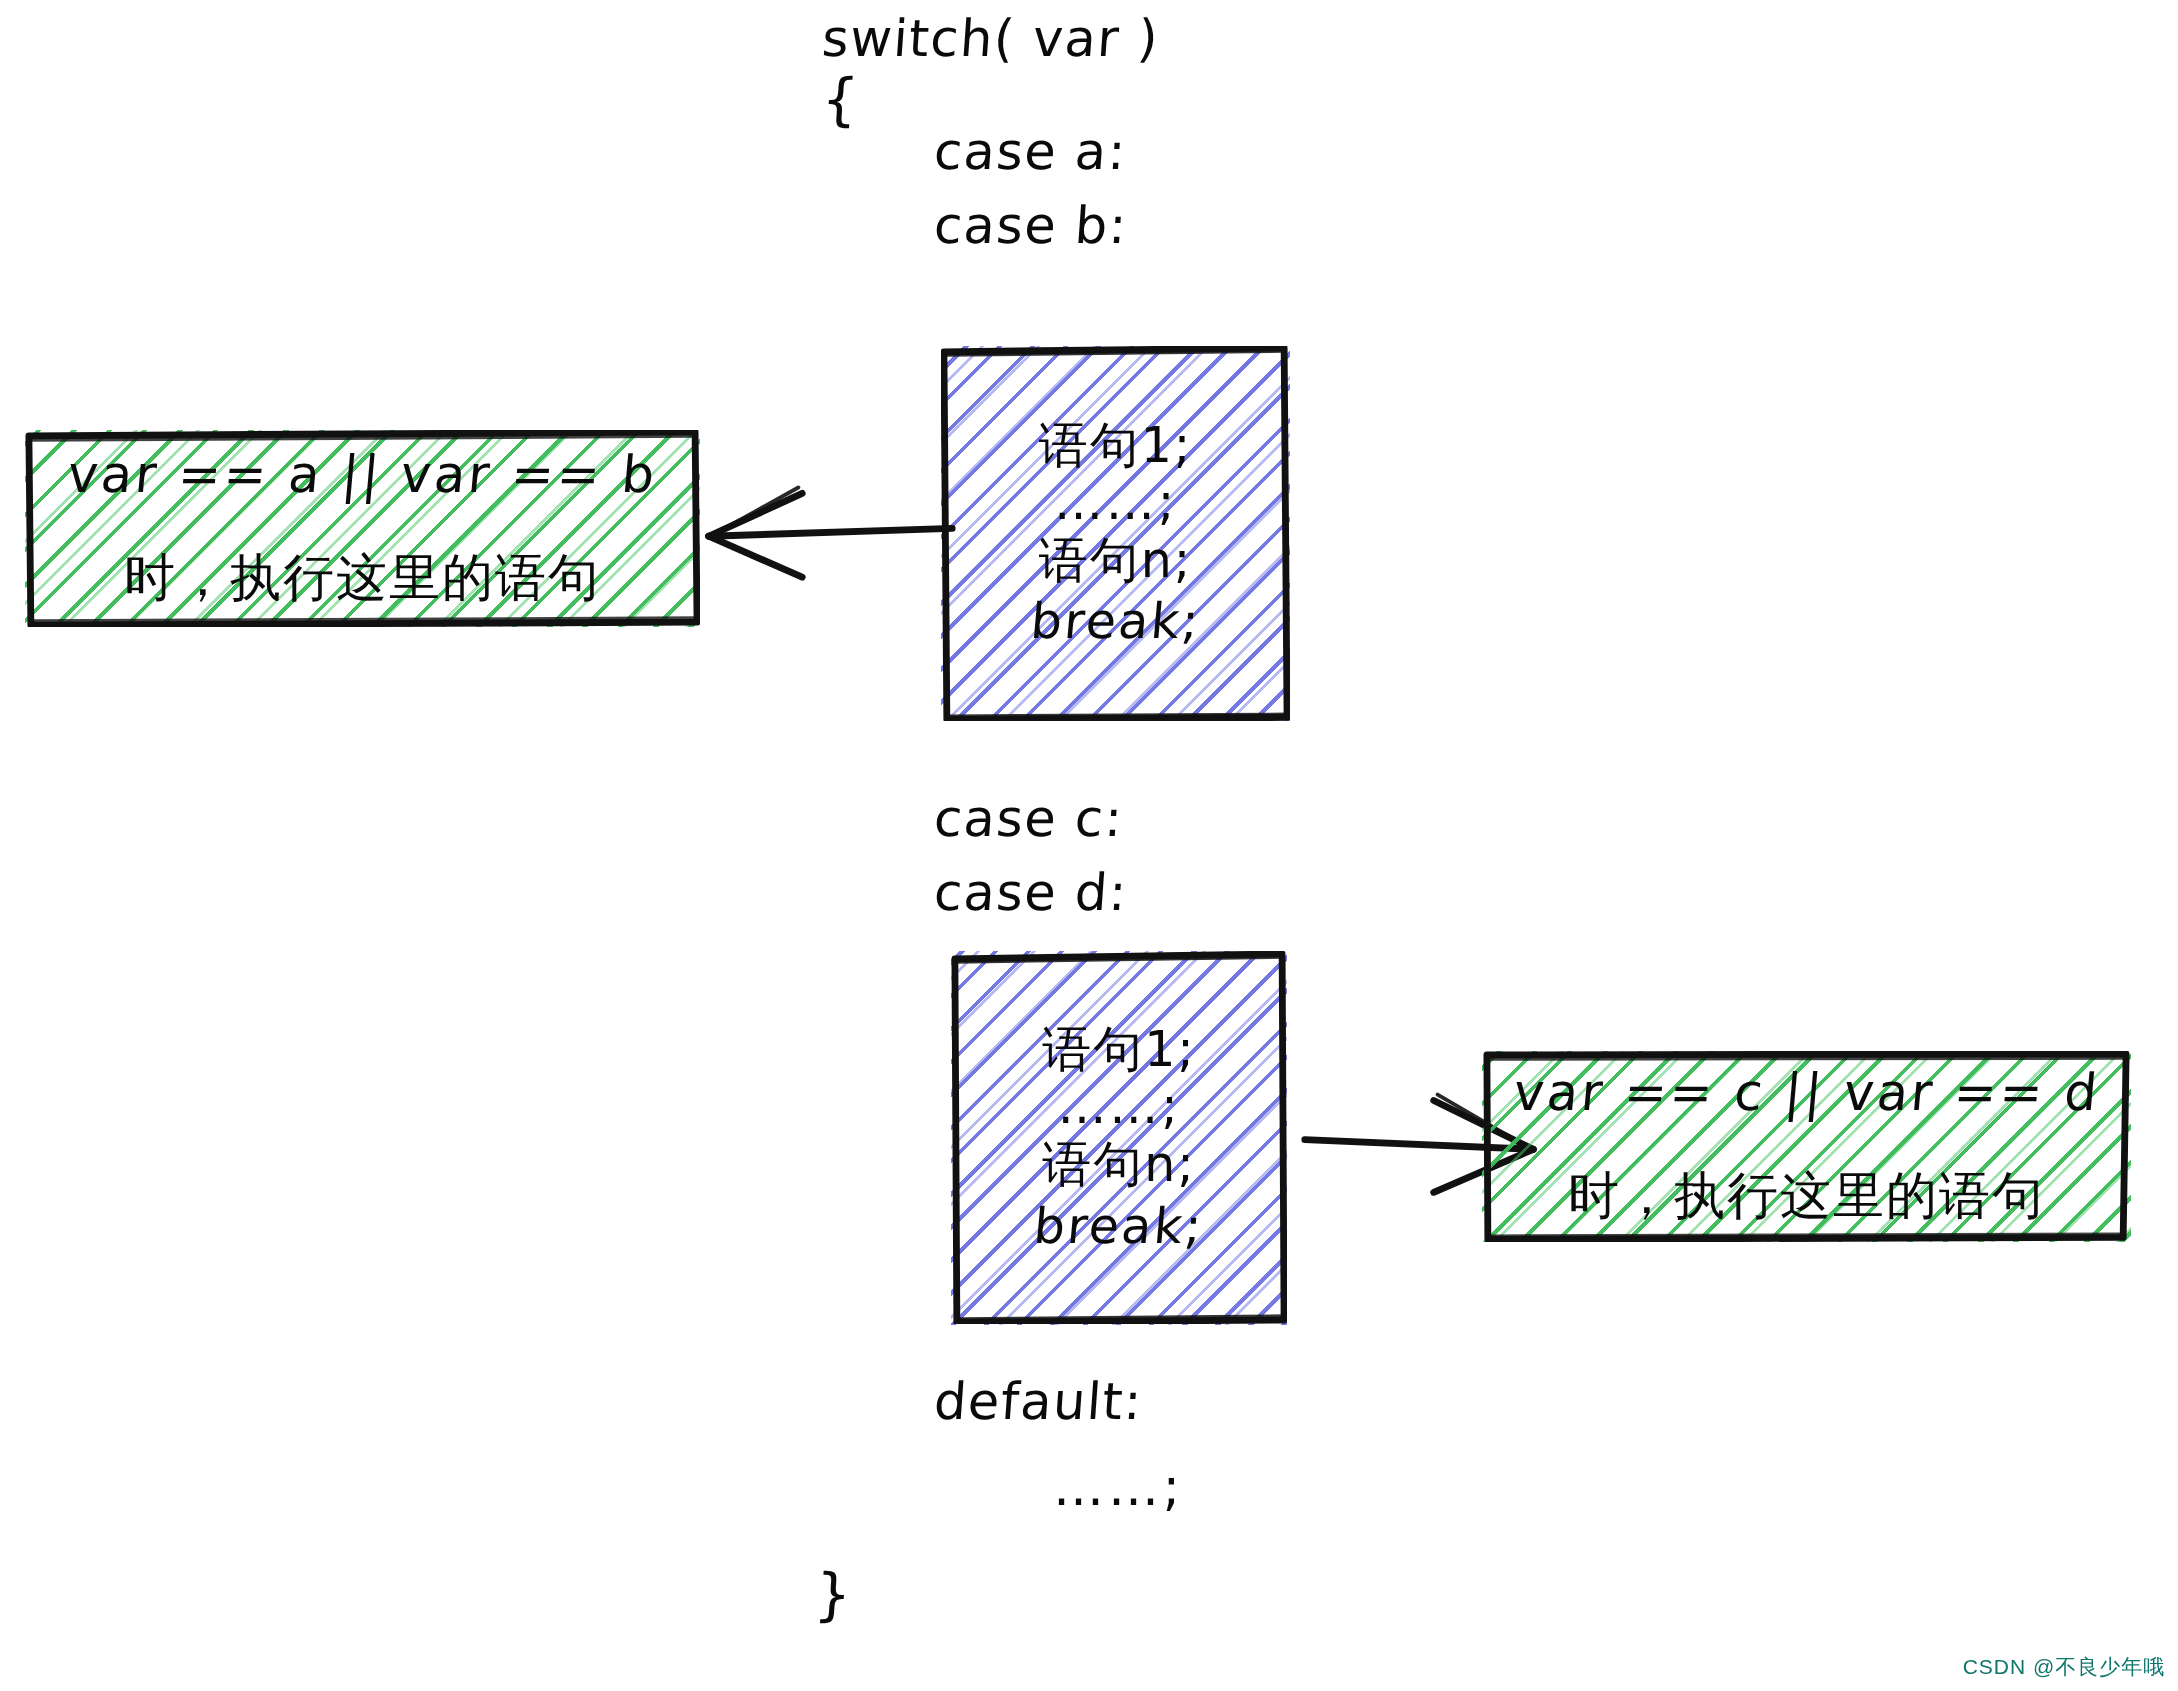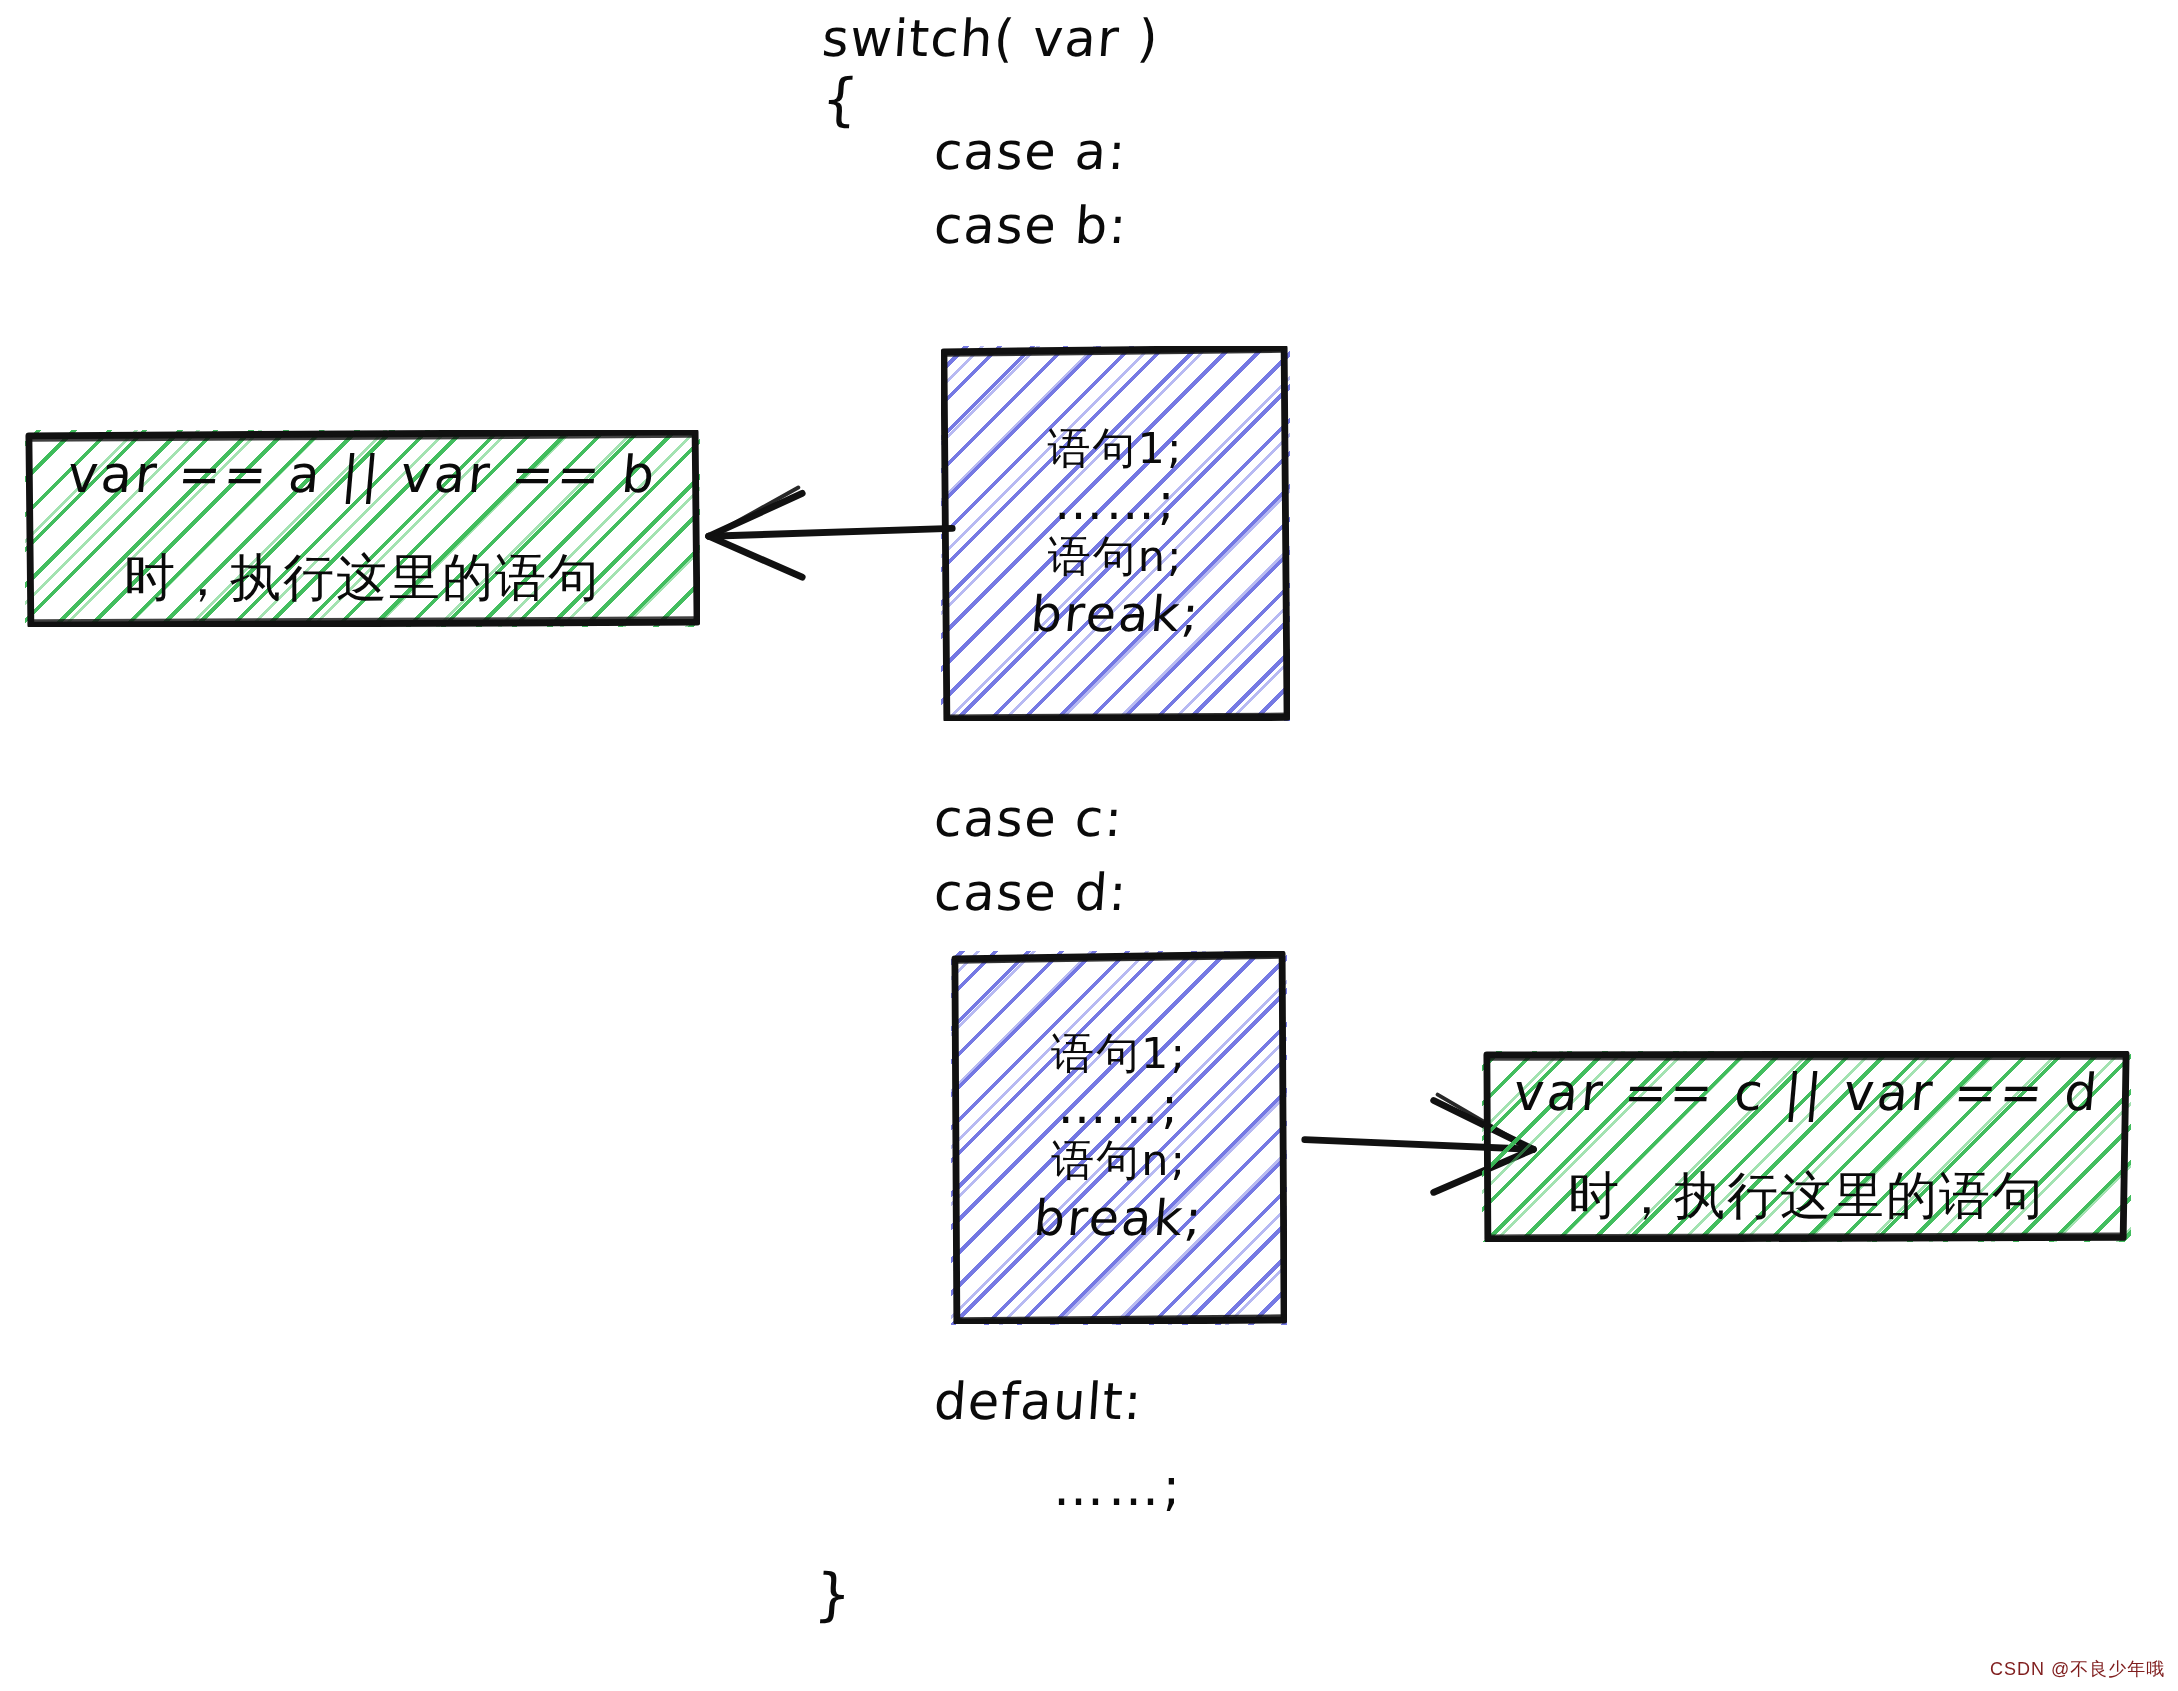--- a/index.html
+++ b/index.html
@@ -97,35 +97,35 @@
         rgba(72,198,100,0) 44px);
   }
 
   .box-text {
     color: #0a0a0a;
     white-space: pre;
     text-align: center;
     position: relative;
     z-index: 4;
   }
-  .box-text.cn { font-size: 43px; letter-spacing: 2px; line-height: 1.25; }
+  .box-text.cn { font-size: 49px; letter-spacing: 2px; line-height: 1.25; }
   .box-text.en { font-size: 49px; letter-spacing: 2.4px; line-height: 1.25; transform: skewX(-5deg); }
   .box-text.dots { font-size: 49px; letter-spacing: 2.9px; line-height: 1.1; }
 
   .green-line1 { font-size: 51px; letter-spacing: 2.9px; transform: skewX(-5deg); }
   .green-line2 { font-size: 51px; letter-spacing: 2px; margin-top: 40px; }
 
   
   .arrow-svg { position: absolute; overflow: visible; }
 
   
   .watermark {
     position: absolute;
-    color: #7f1d1d;
-    font-size: 18px;
+    color: #0f766e;
+    font-size: 21px;
     font-family: "Liberation Sans", sans-serif;
     letter-spacing: 1px;
     white-space: pre;
     text-align: right;
   }
 </style>
 </head>
 <body>
 
 <div id="canvas">

